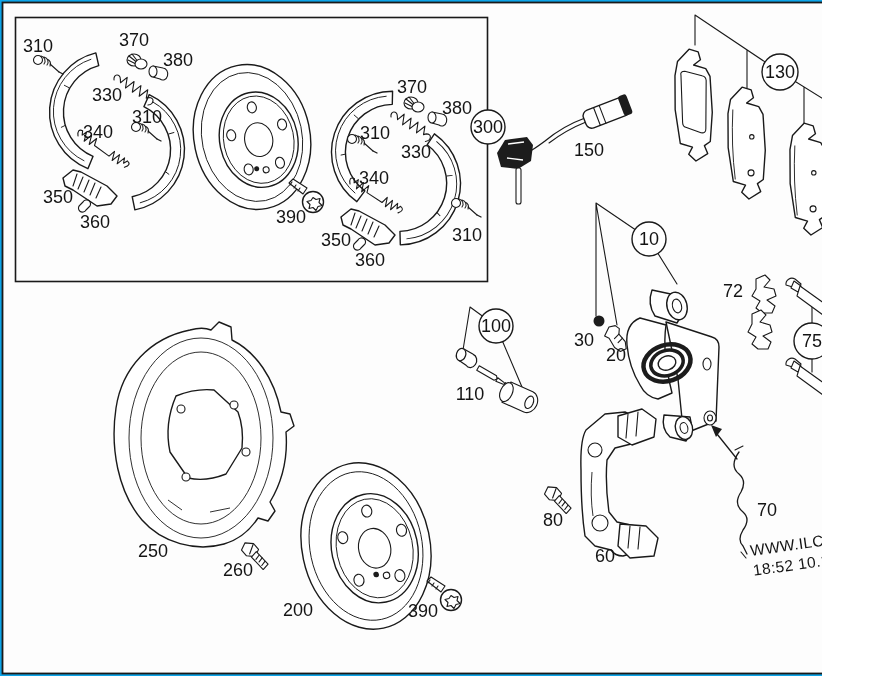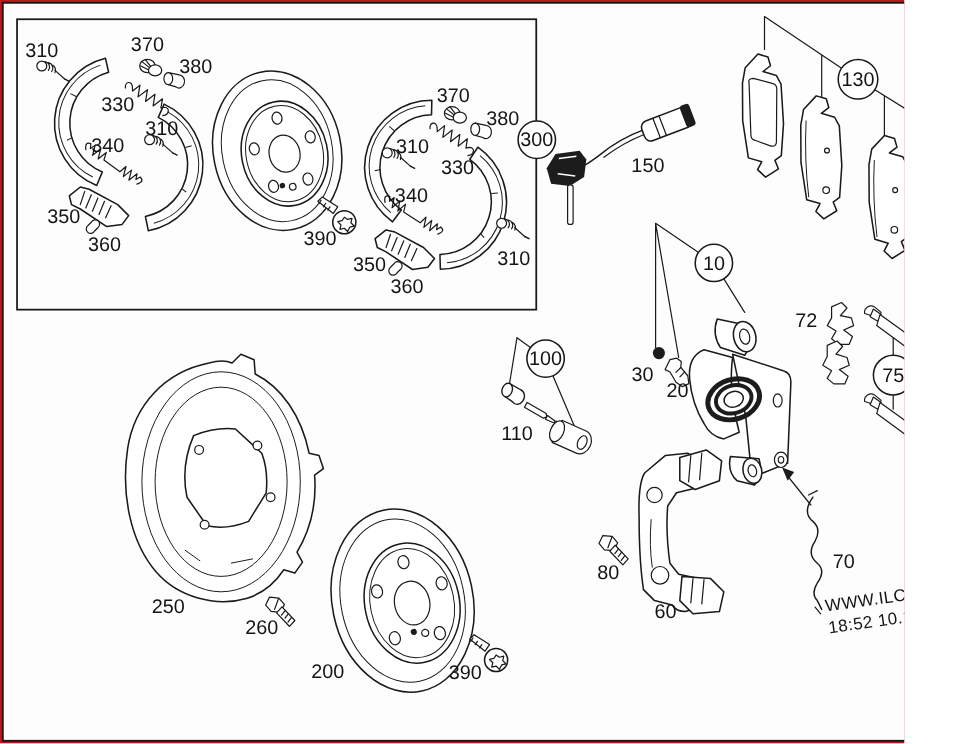--- a/index.html
+++ b/index.html
@@ -1,16 +1,16 @@
 <!DOCTYPE html>
 <html><head>
 <meta charset="utf-8">
 <style>
   html,body{margin:0;padding:0;background:#ffffff;}
-  .stage{position:relative;width:822px;height:676px;background:#b91c1c;overflow:hidden;
+  .stage{position:relative;width:822px;height:676px;background:#0ea5e9;overflow:hidden;
          font-family:"Liberation Sans", sans-serif;}
   svg{display:block;}
   svg text{font-family:"Liberation Sans", sans-serif;font-size:18px;fill:#141414;}
   svg text.callout{text-anchor:middle;}
   svg text.lbl{text-anchor:middle;}
   svg text.wm{font-size:15.5px;letter-spacing:0.4px;}
   .ln{stroke:#1a1a1a;stroke-width:1.3;fill:none;stroke-linecap:round;stroke-linejoin:round;}
   .ln2{stroke:#1a1a1a;stroke-width:1.1;fill:none;stroke-linecap:round;stroke-linejoin:round;}
   .fw{stroke:#1a1a1a;stroke-width:1.4;fill:#ffffff;stroke-linejoin:round;}
   .fwt{stroke:#1a1a1a;stroke-width:1.1;fill:#ffffff;stroke-linejoin:round;}

